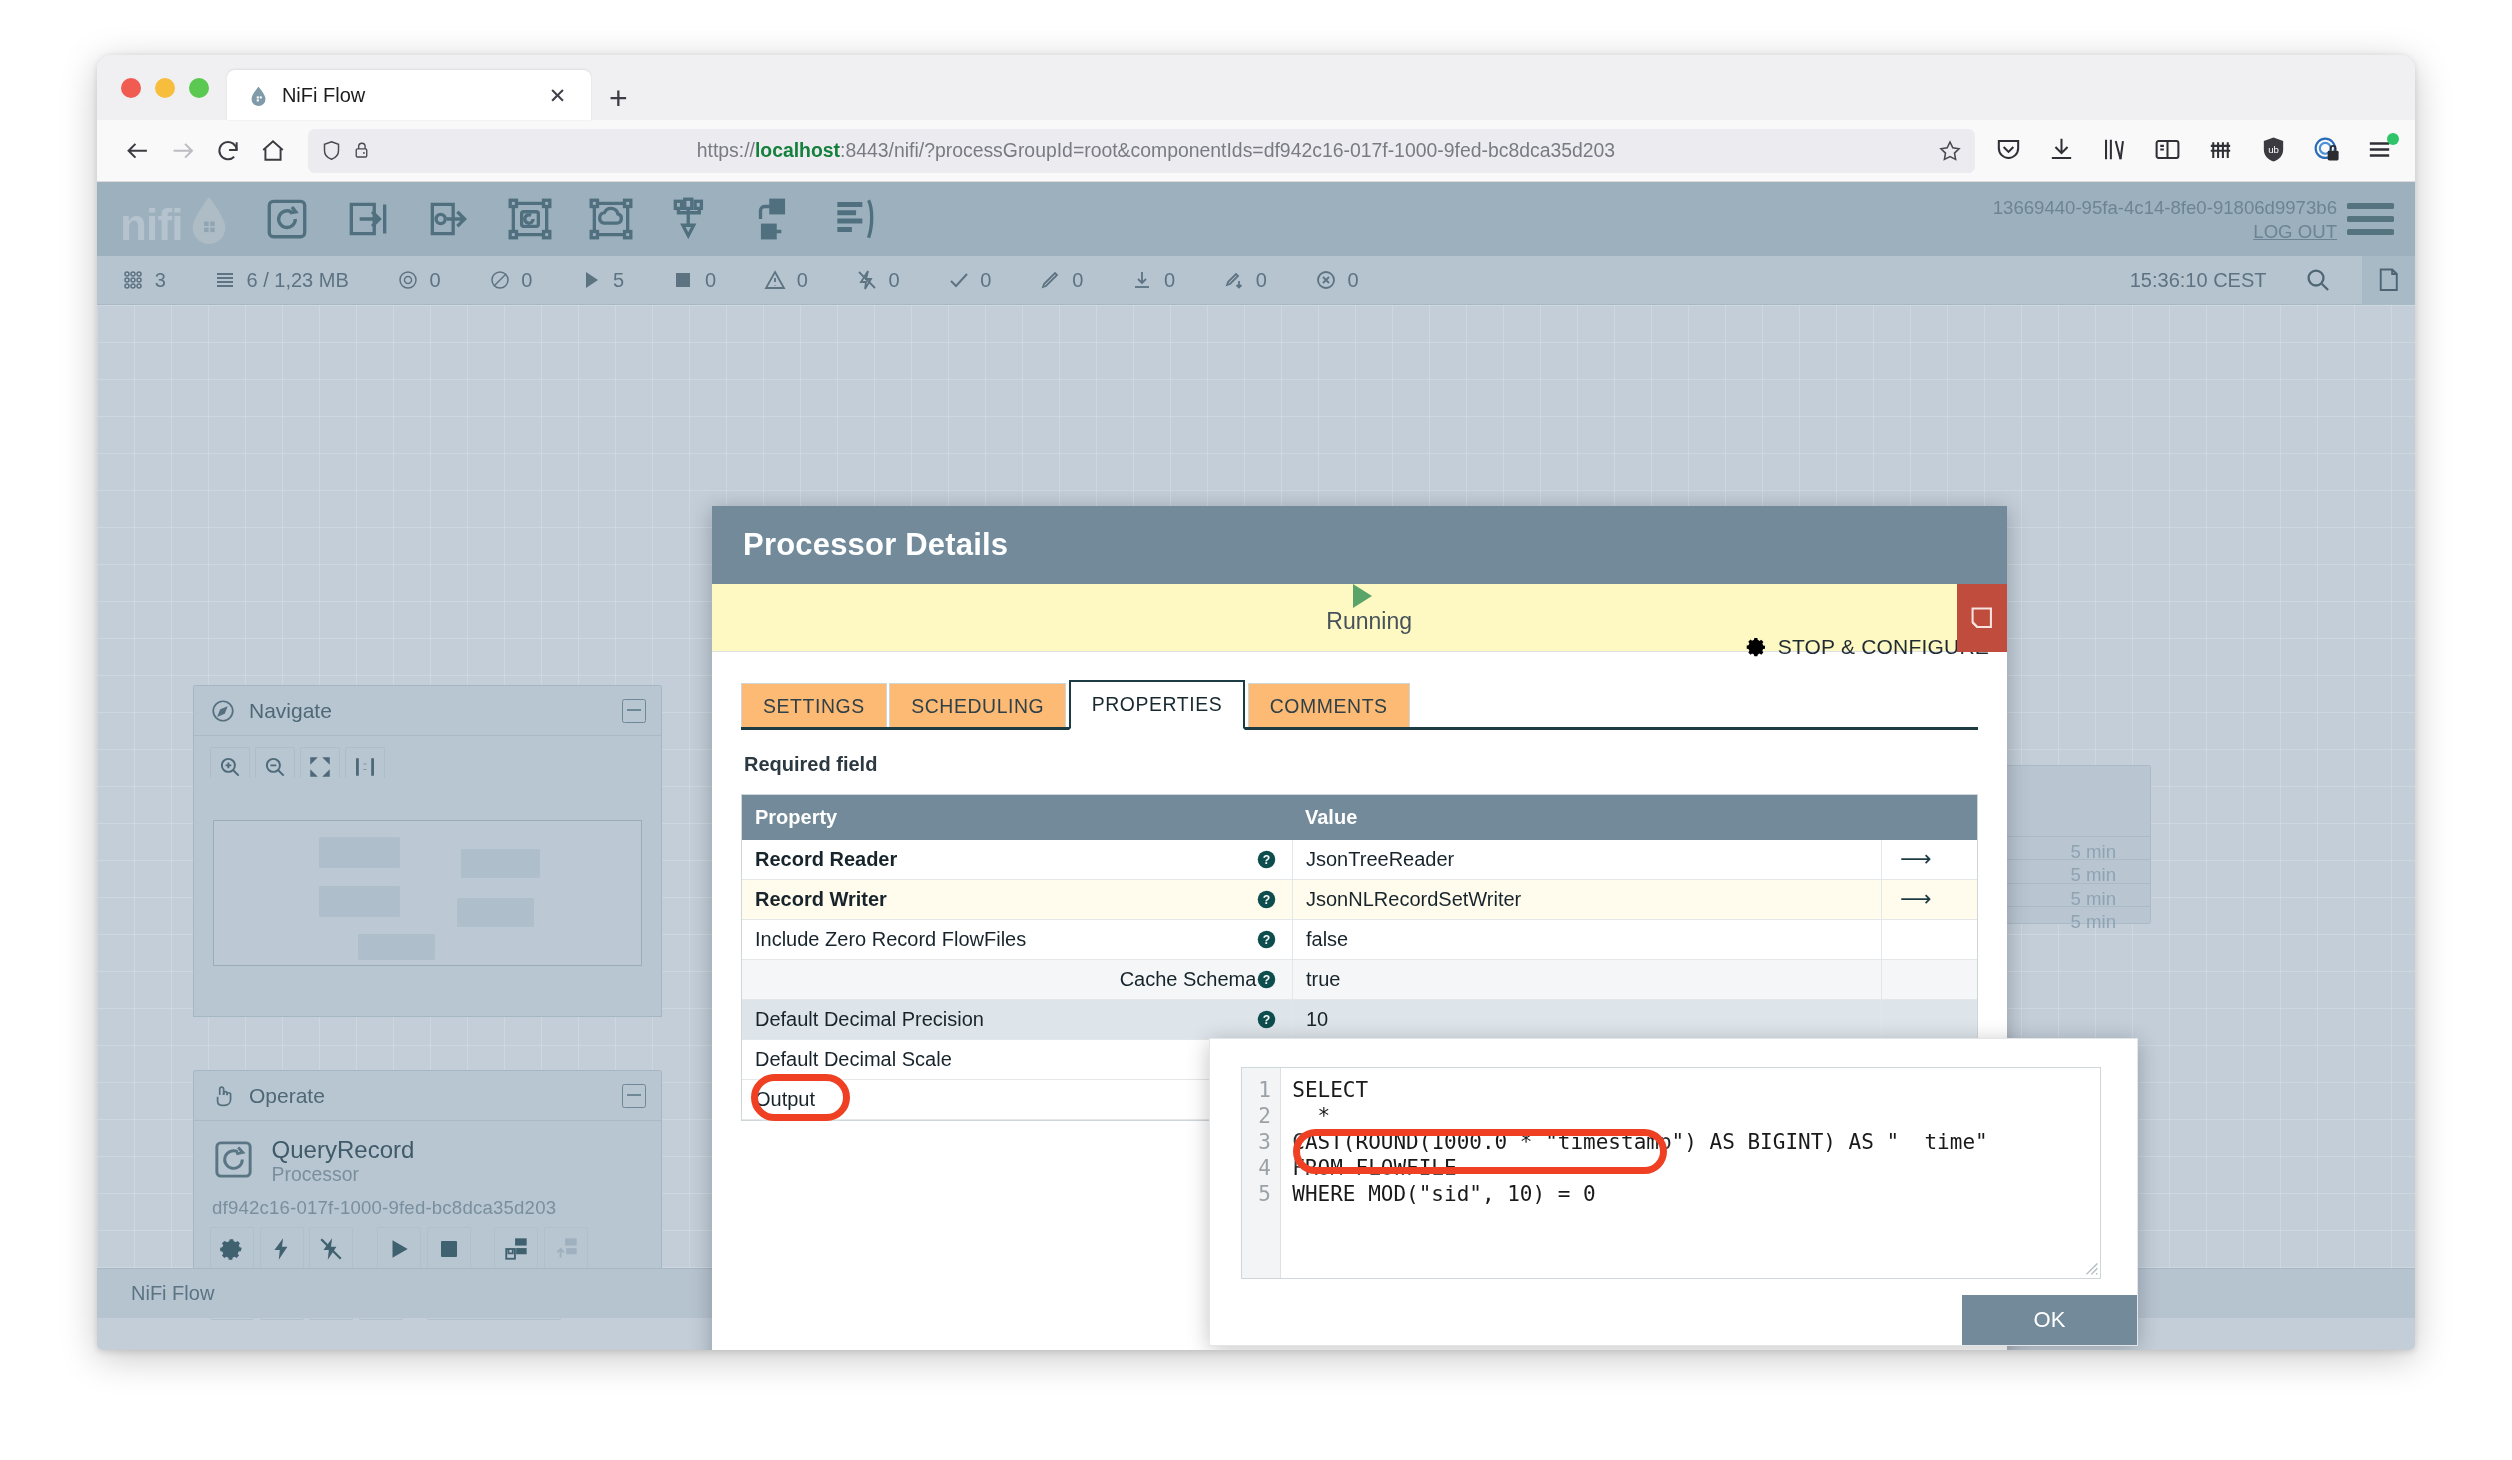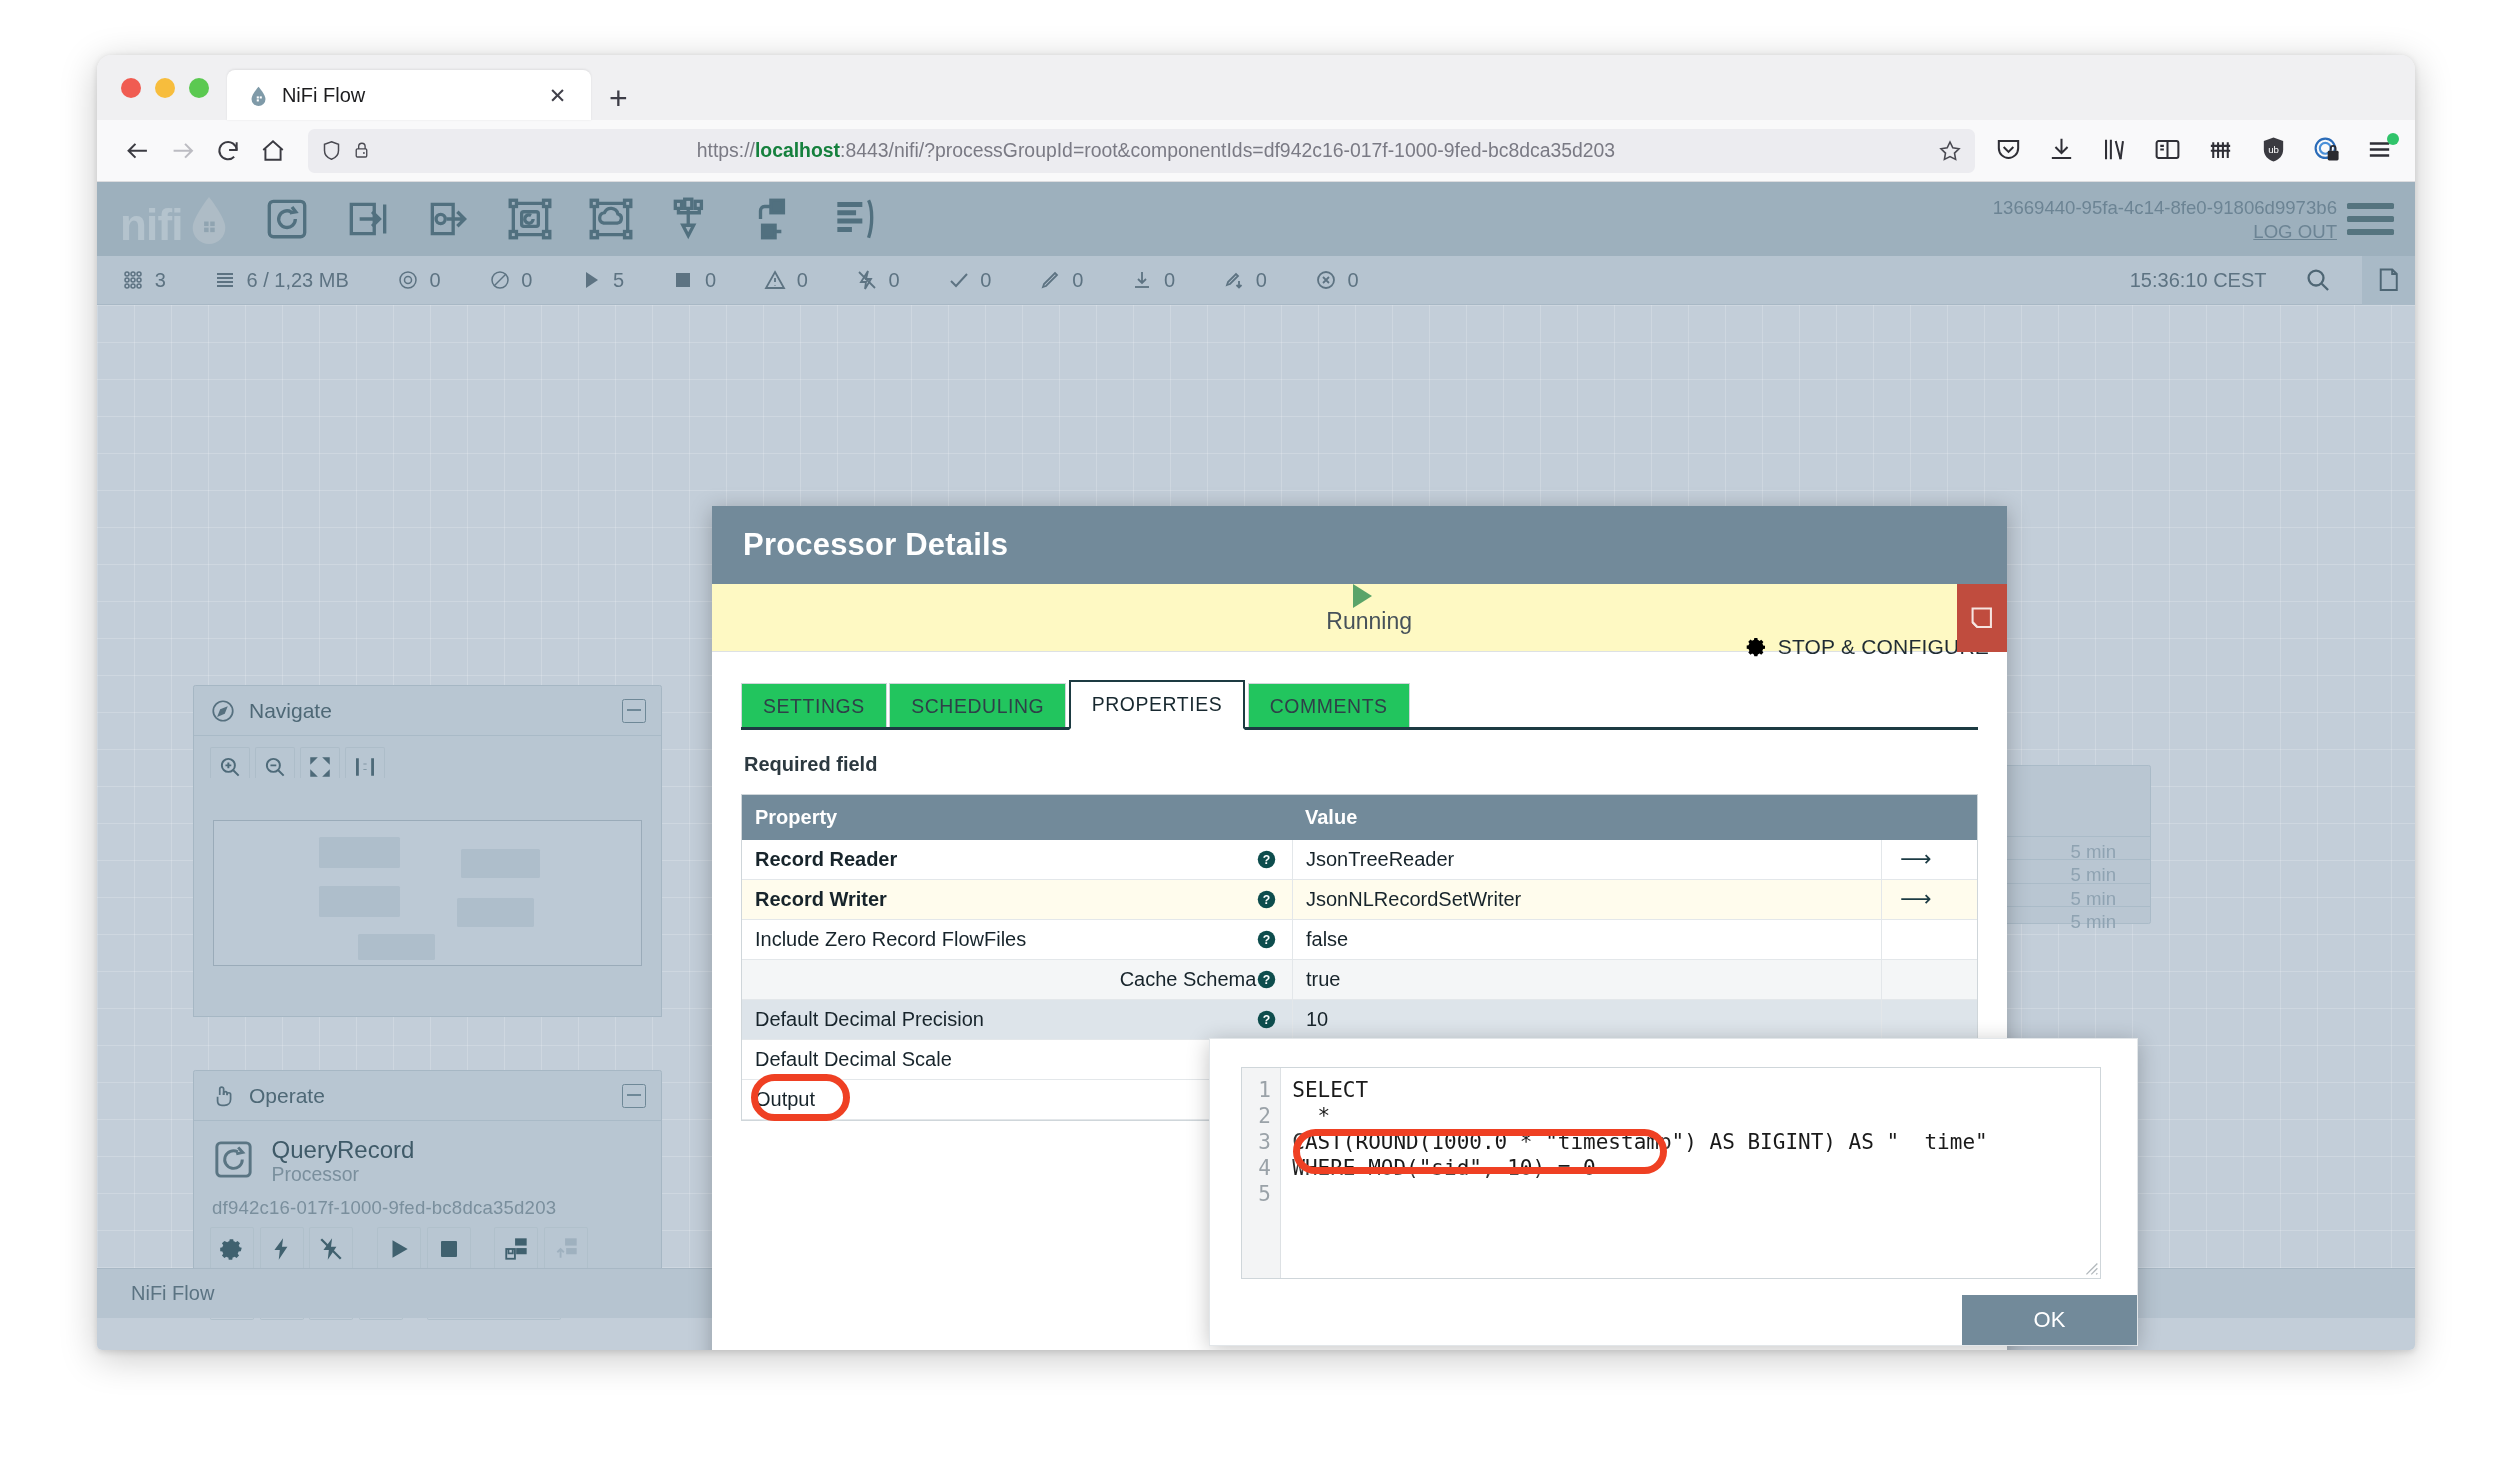--- a/index.html
+++ b/index.html
@@ -208,21 +208,21 @@
   .dlg-close-red {
     position: absolute; right: 0; top: 0; width: 50px; height: 68px; background: #c04c3e;
     display: flex; align-items: center; justify-content: center; cursor: pointer;
   }
 
   .tabs { display: flex; align-items: flex-end; padding: 27.5px 0 0 29px; position: relative; }
   .tabs::after {
     content: ''; position: absolute; left: 29px; right: 29px; bottom: 0; height: 2.4px; background: #1d3b42;
   }
   .dtab {
-    height: 47px; min-width: 138px; padding: 0 21px; background: #22c55e;
+    height: 47px; min-width: 138px; padding: 0 21px; background: #fdba74;
     border: 0.8px solid #cfd6da; border-bottom: none;
     display: flex; align-items: center; justify-content: center;
     font-size: 19.4px; color: #2f4048; letter-spacing: 0.6px; cursor: pointer;
     position: relative; margin-right: 2.4px;
   }
   .dtab.active {
     background: #fff; color: #17282f; border: 2.4px solid #1d3b42; border-bottom: 2.4px solid #fff;
     height: 50px; z-index: 3;
   }
   .req-field { padding: 23px 0 0 32px; font-size: 20px; font-weight: 700; color: #2c3940; }
@@ -899,20 +899,21 @@
             <div>1</div>
             <div>2</div>
             <div>3</div>
             <div>4</div>
             <div>5</div>
           </div>
           <div class="code">
             <div>SELECT</div>
             <div>  *</div>
             <div>CAST(ROUND(1000.0 * "timestamp") AS BIGINT) AS "  time"</div>
+            <div>FROM FLOWFILE</div>
             <div>WHERE MOD("sid", 10) = 0</div>
           </div>
           <svg class="resize-grip" viewBox="0 0 12 12">
               <path d="M11 2L2 11M11 6L6 11M11 10l-1 1" stroke="#b3b9bd" stroke-width="1.1" fill="none"></path>
             </svg>
         </div>
         <div class="sql-ok">OK</div>
       </div>
 
       <div class="annot-sql"></div>

